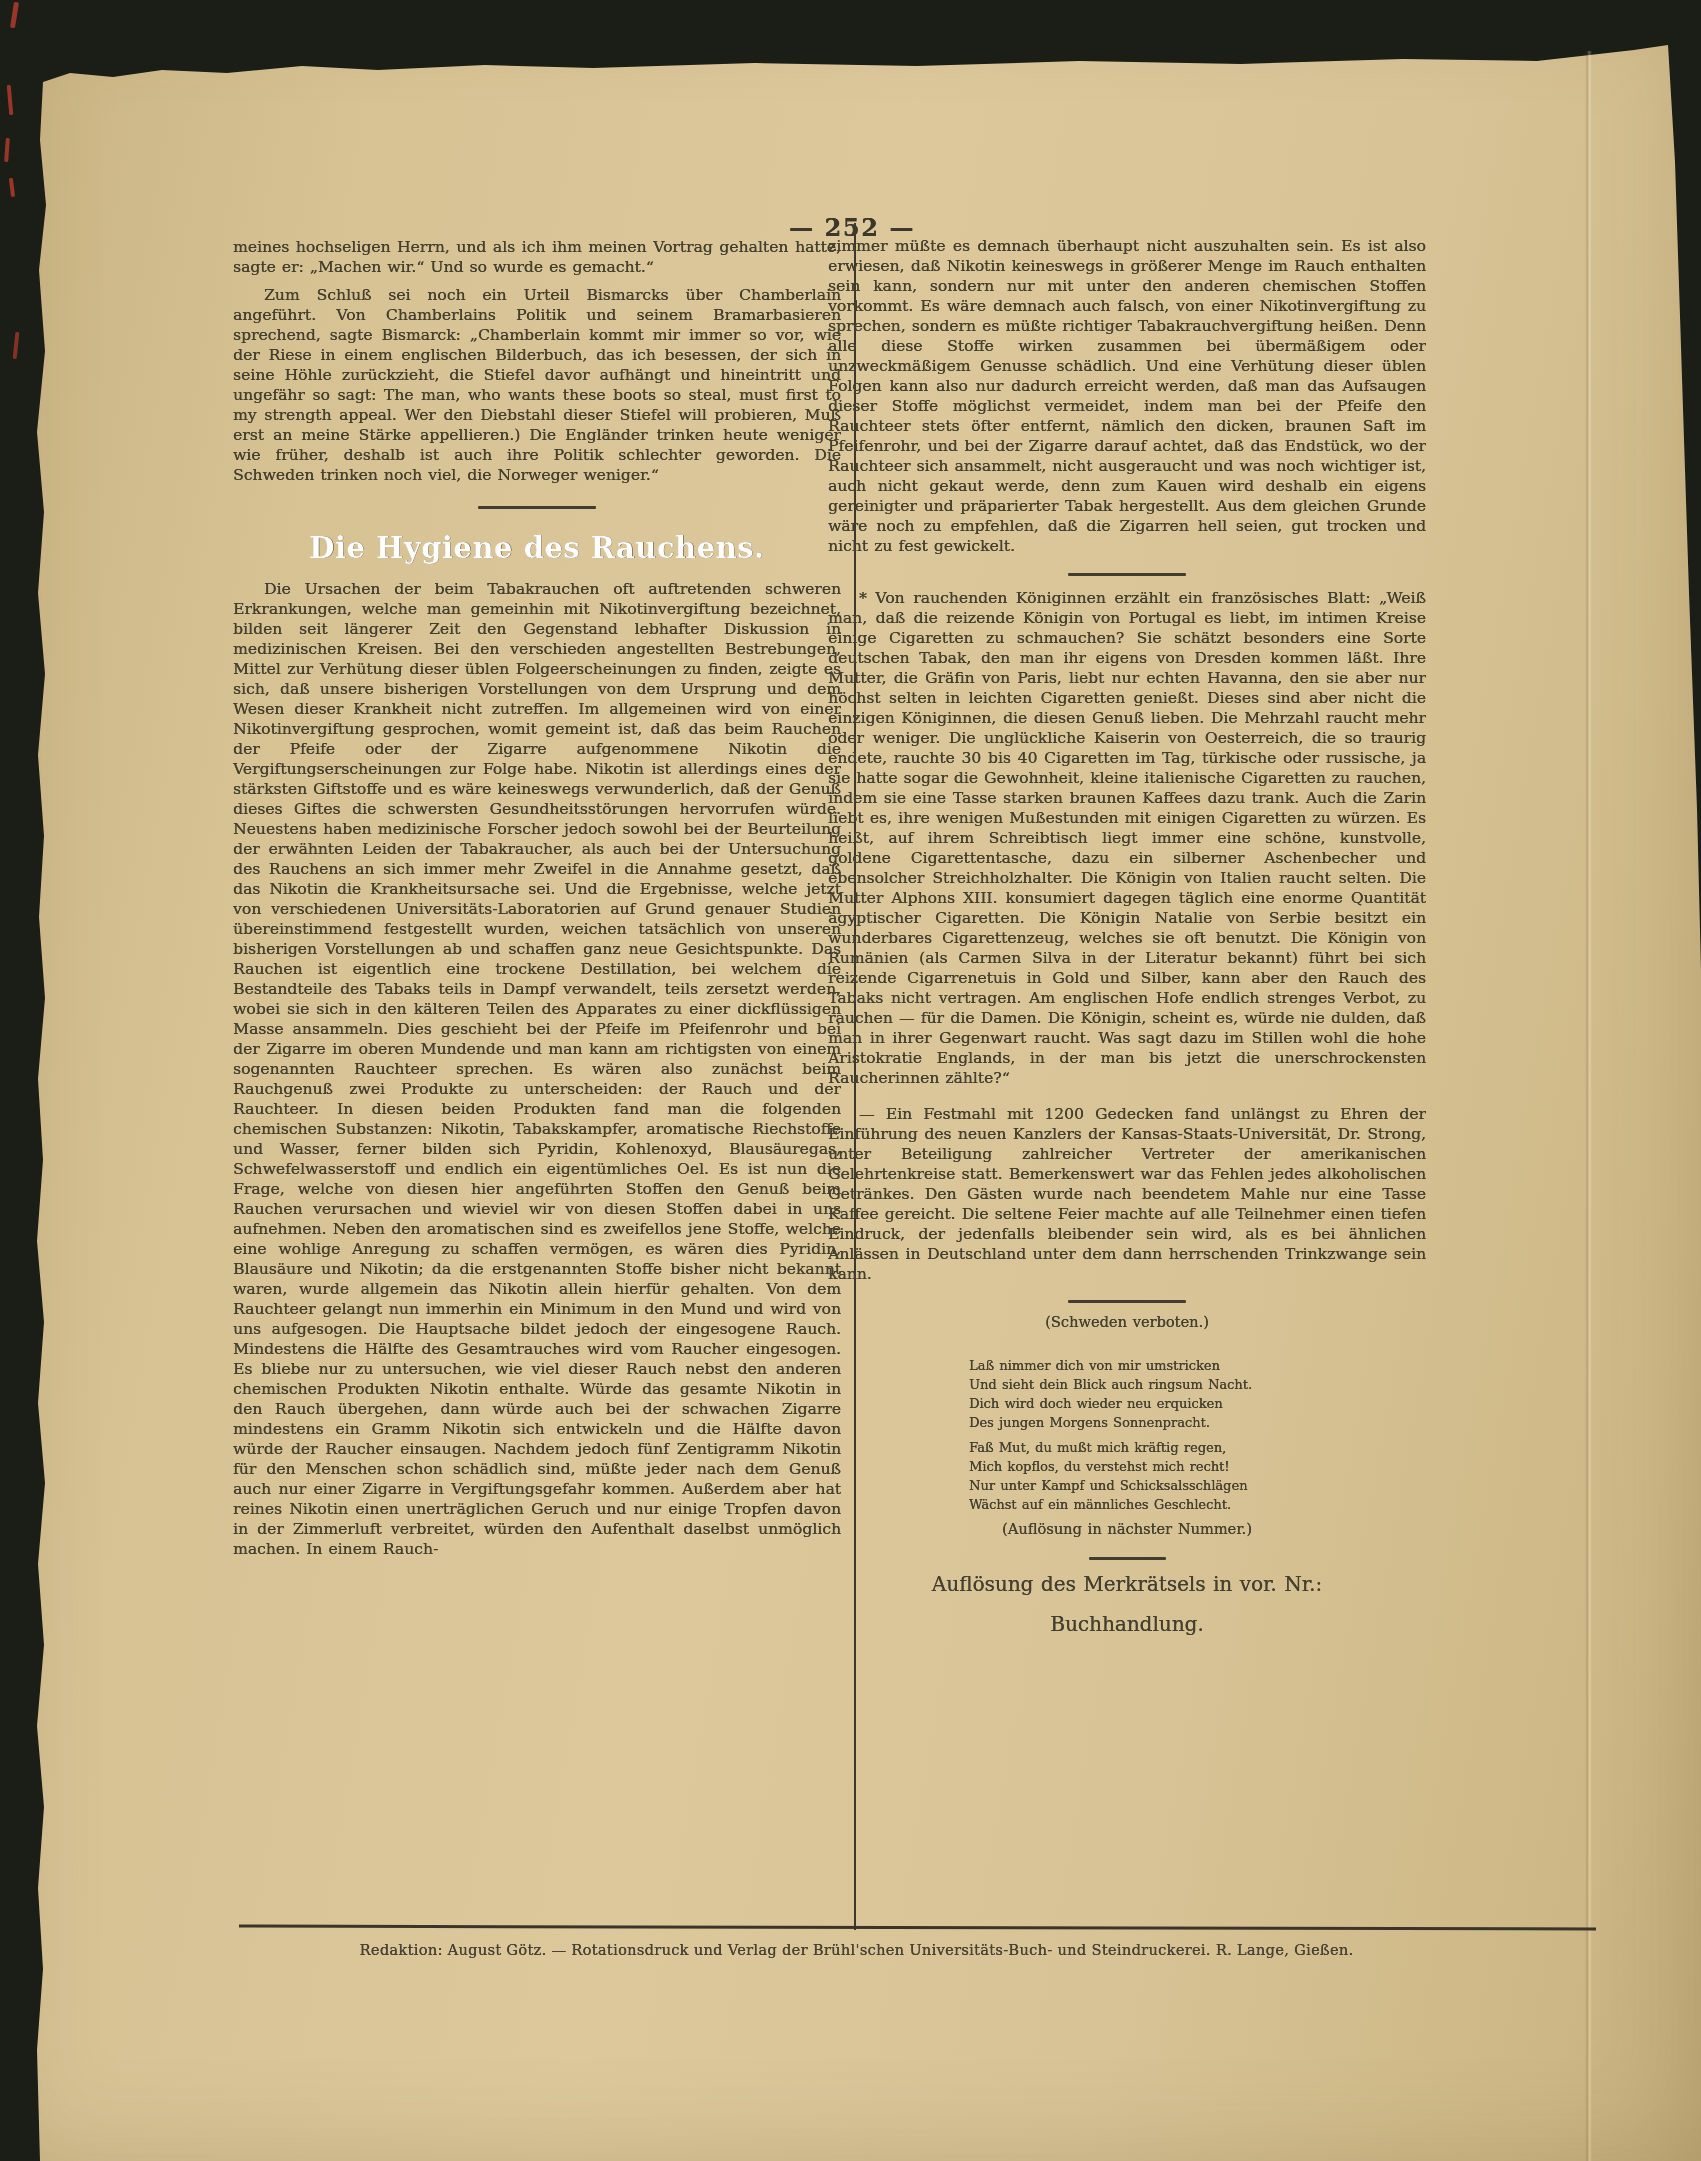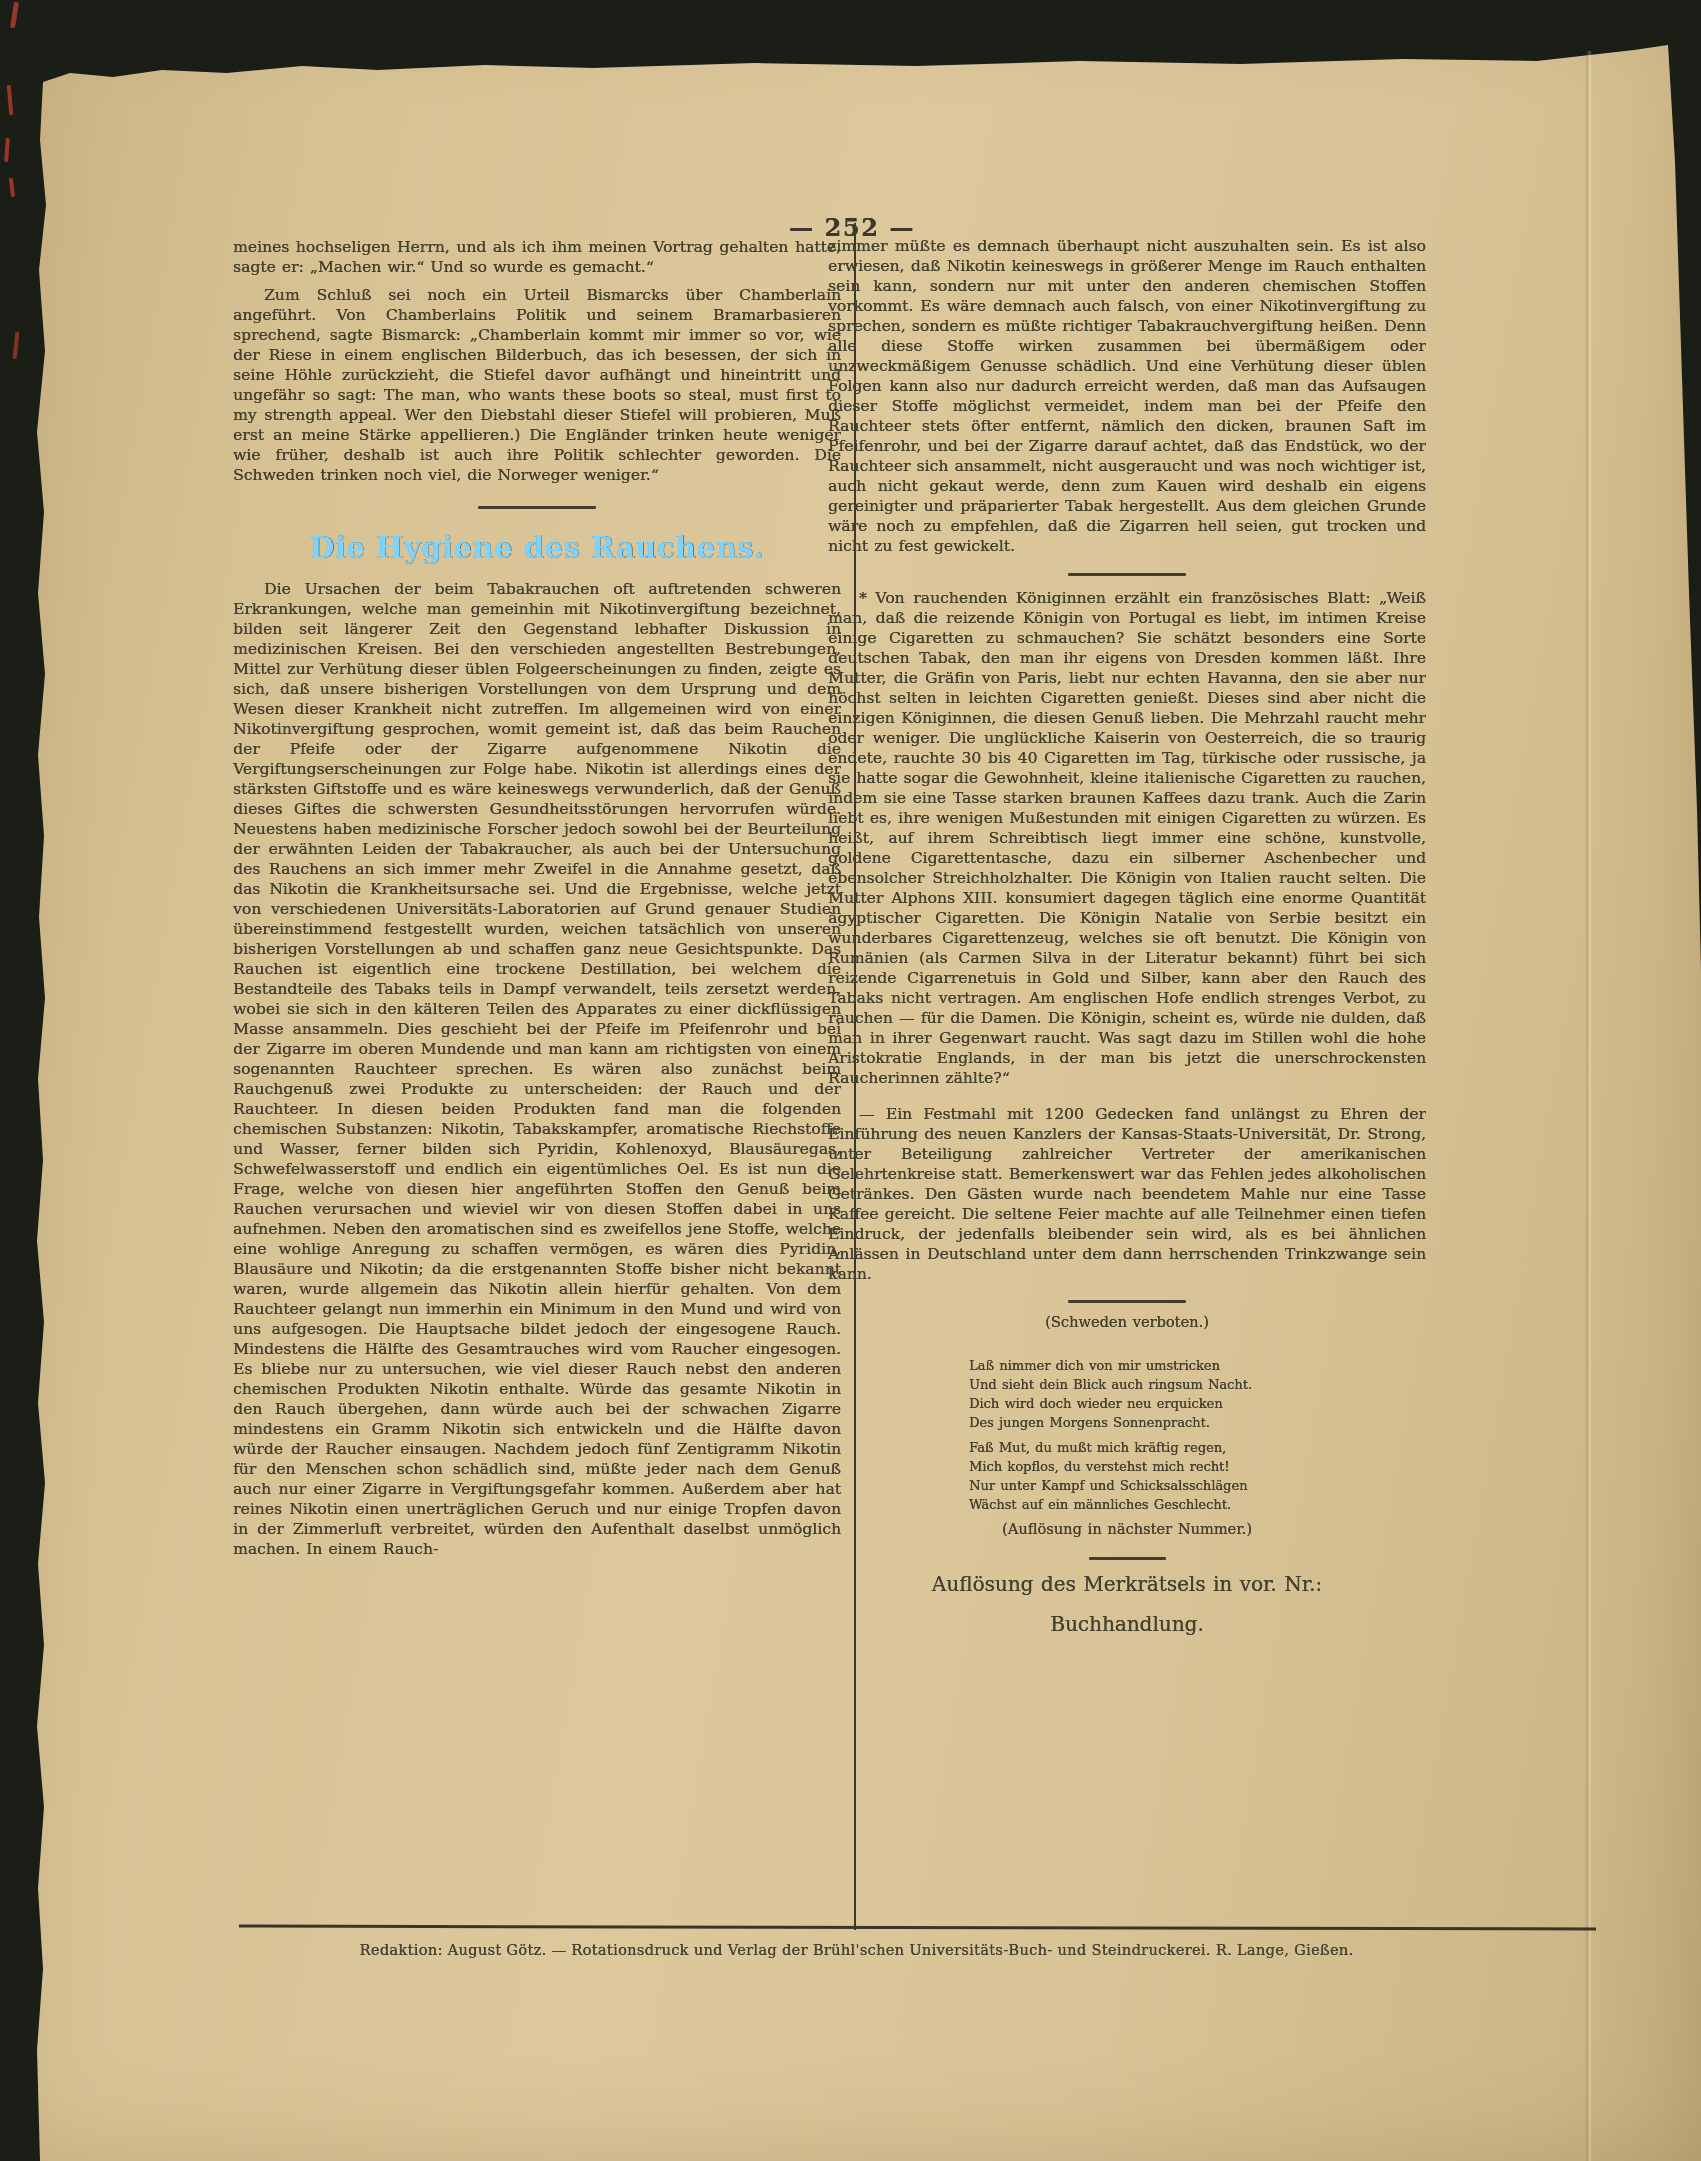--- a/index.html
+++ b/index.html
@@ -33,21 +33,21 @@
   }
   
   .txt{color:#44402f;font-size:15.6px;line-height:20px;text-align:justify;word-spacing:1.1px;text-shadow:0.2px 0 0 #4a4534;}
   .indent{text-indent:31px;}
   .col{position:absolute;overflow:hidden;}
   .col-left{left:233px;top:237px;width:608px;height:1689px;}
   .col-right{left:828px;top:236px;width:598px;height:1691px;}
   .rule-small{height:3.2px;background:#423d30;border-radius:1.1px;margin:21.6px auto 0 auto;width:118px;}
   .rule-tiny{height:2.7px;background:#423d30;border-radius:1.1px;margin:18.3px auto 0 auto;width:77px;}
   h2.head{
-    margin:19.4px 0 0 0;text-align:center;color:#7dd3fc;
+    margin:19.4px 0 0 0;text-align:center;color:#ffffff;
     font-size:29px;line-height:38px;font-weight:bold;letter-spacing:0.5px;
     text-shadow:0.3px 0 0 #35311f;
   }
   .head-wrap{position:relative;}
   .ink-smudge{position:absolute;right:4.3px;bottom:1.1px;width:98px;height:3.8px;background:#3c372a;transform:rotate(-2deg);border-radius:1.6px;opacity:.85;}
   .after-head{margin-top:12px;}
   .note{text-align:center;font-size:14.6px;margin-top:8.6px;text-indent:0;}
   .poem{padding-left:141px;margin-top:24px;font-size:13px;line-height:19px;text-align:left;text-indent:0;}
   .poem div{white-space:nowrap;}
   .center-line{text-align:center;text-indent:0;font-size:20px;margin-top:14px;}

